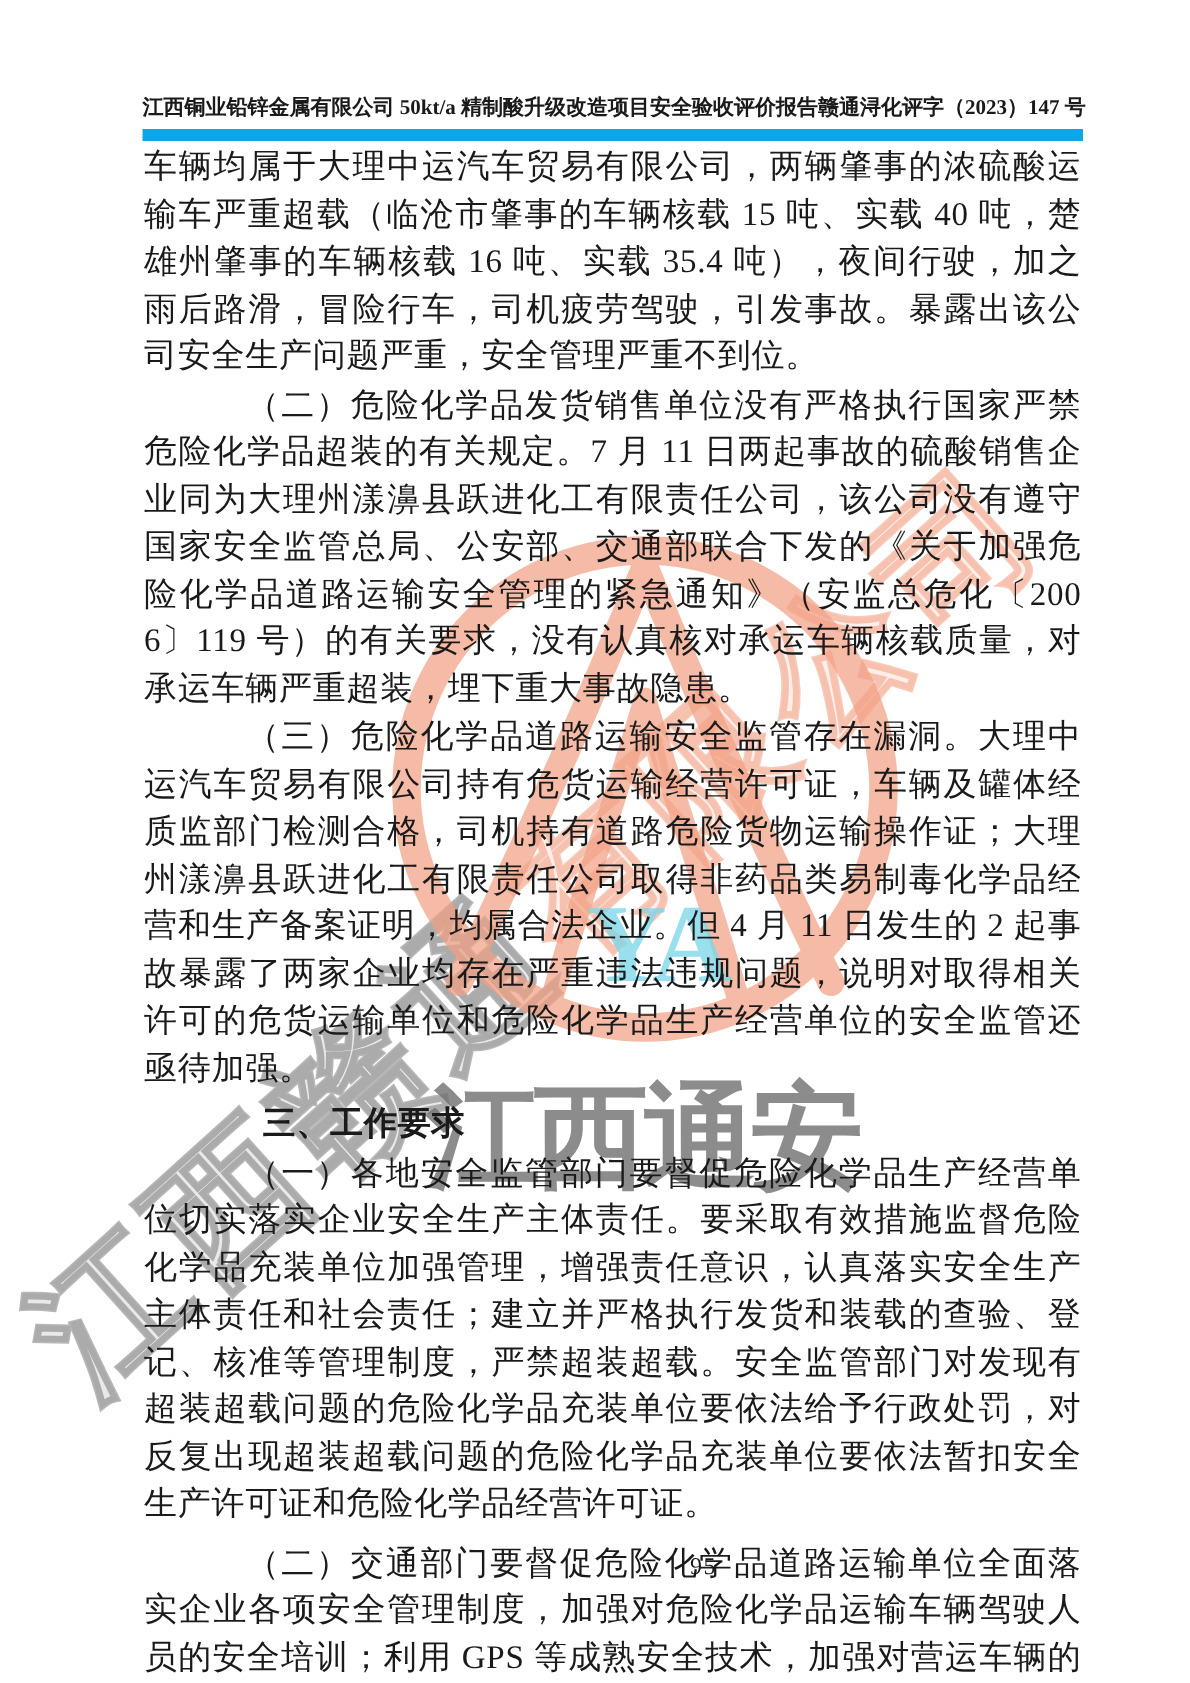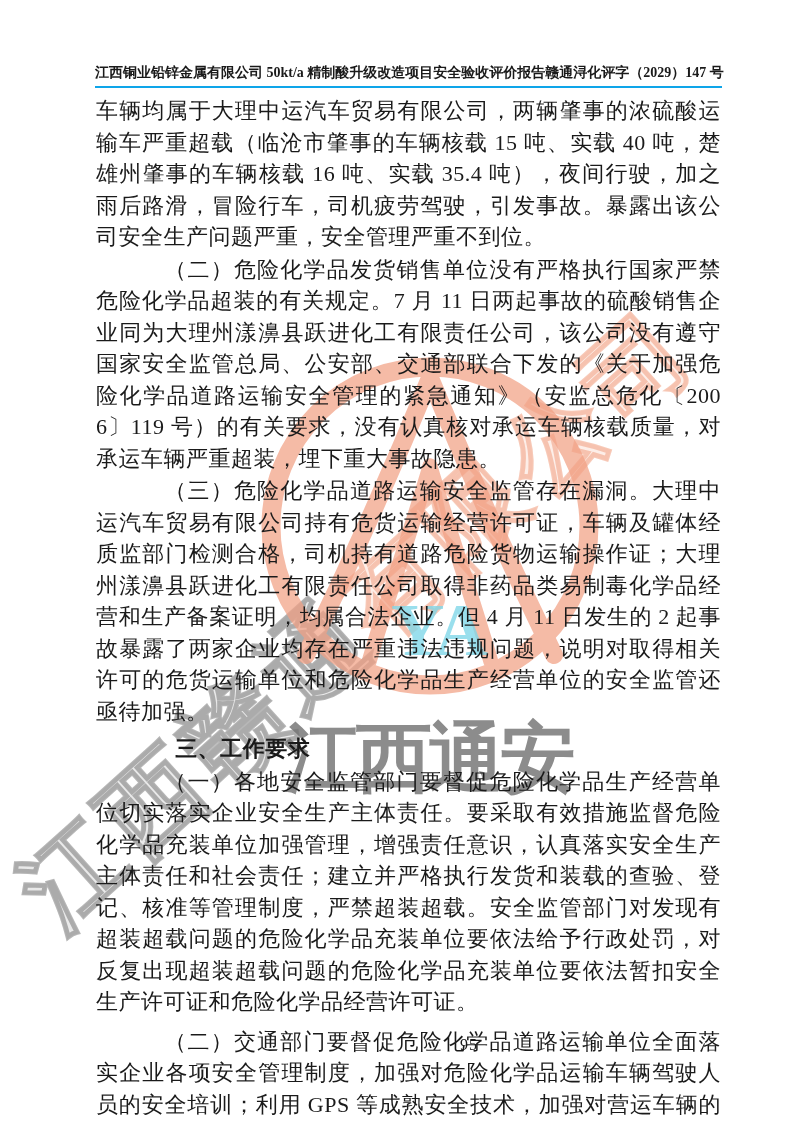--- a/index.html
+++ b/index.html
@@ -42,21 +42,21 @@
     color:rgba(125,214,232,0.78);
   }
 
   
   .content { position:absolute; inset:0; z-index:2; }
 
   .header {
     position:absolute; left:95px; top:62px; width:627px;
     display:flex; justify-content:space-between; align-items:flex-end;
     font-weight:bold; font-size:14px; line-height:22px;
-    border-bottom:2px solid #0ea5e9;
+    border-bottom:8px solid #0ea5e9;
     padding-bottom:2px;
     white-space:nowrap;
   }
 
   .body-text {
     position:absolute; left:95px; top:94px; width:627px;
     font-size:22px; line-height:31.5px;
     text-align:justify; text-justify:inter-ideograph;
     word-break:break-all;
     letter-spacing:0.5px;
@@ -92,21 +92,21 @@
 
     <div class="wm-cyan">YA</div>
 
     <div class="wm-red">江西通安</div>
   </div>
 
   <div class="content">
 
     <div class="header">
       <span>江西铜业铅锌金属有限公司 50kt/a 精制酸升级改造项目安全验收评价报告</span>
-      <span>赣通浔化评字（2029）147 号</span>
+      <span>赣通浔化评字（2023）147 号</span>
     </div>
 
     <div class="body-text">
       <p>车辆均属于大理中运汽车贸易有限公司，两辆肇事的浓硫酸运输车严重超载（临沧市肇事的车辆核载 15 吨、实载 40 吨，楚雄州肇事的车辆核载 16 吨、实载 35.4 吨），夜间行驶，加之雨后路滑，冒险行车，司机疲劳驾驶，引发事故。暴露出该公司安全生产问题严重，安全管理严重不到位。</p>
       <p class="indent">（二）危险化学品发货销售单位没有严格执行国家严禁危险化学品超装的有关规定。7 月 11 日两起事故的硫酸销售企业同为大理州漾濞县跃进化工有限责任公司，该公司没有遵守国家安全监管总局、公安部、交通部联合下发的《关于加强危险化学品道路运输安全管理的紧急通知》（安监总危化〔2006〕119 号）的有关要求，没有认真核对承运车辆核载质量，对承运车辆严重超装，埋下重大事故隐患。</p>
       <p class="indent">（三）危险化学品道路运输安全监管存在漏洞。大理中运汽车贸易有限公司持有危货运输经营许可证，车辆及罐体经质监部门检测合格，司机持有道路危险货物运输操作证；大理州漾濞县跃进化工有限责任公司取得非药品类易制毒化学品经营和生产备案证明，均属合法企业。但 4 月 11 日发生的 2 起事故暴露了两家企业均存在严重违法违规问题，说明对取得相关许可的危货运输单位和危险化学品生产经营单位的安全监管还亟待加强。</p>
       <p class="heading">三、工作要求</p>
       <p class="indent">（一）各地安全监管部门要督促危险化学品生产经营单位切实落实企业安全生产主体责任。要采取有效措施监督危险化学品充装单位加强管理，增强责任意识，认真落实安全生产主体责任和社会责任；建立并严格执行发货和装载的查验、登记、核准等管理制度，严禁超装超载。安全监管部门对发现有超装超载问题的危险化学品充装单位要依法给予行政处罚，对反复出现超装超载问题的危险化学品充装单位要依法暂扣安全生产许可证和危险化学品经营许可证。</p>
       <p class="indent gap">（二）交通部门要督促危险化学品道路运输单位全面落实企业各项安全管理制度，加强对危险化学品运输车辆驾驶人员的安全培训；利用 GPS 等成熟安全技术，加强对营运车辆的监控，杜绝超载运输、超</p>
     </div>

